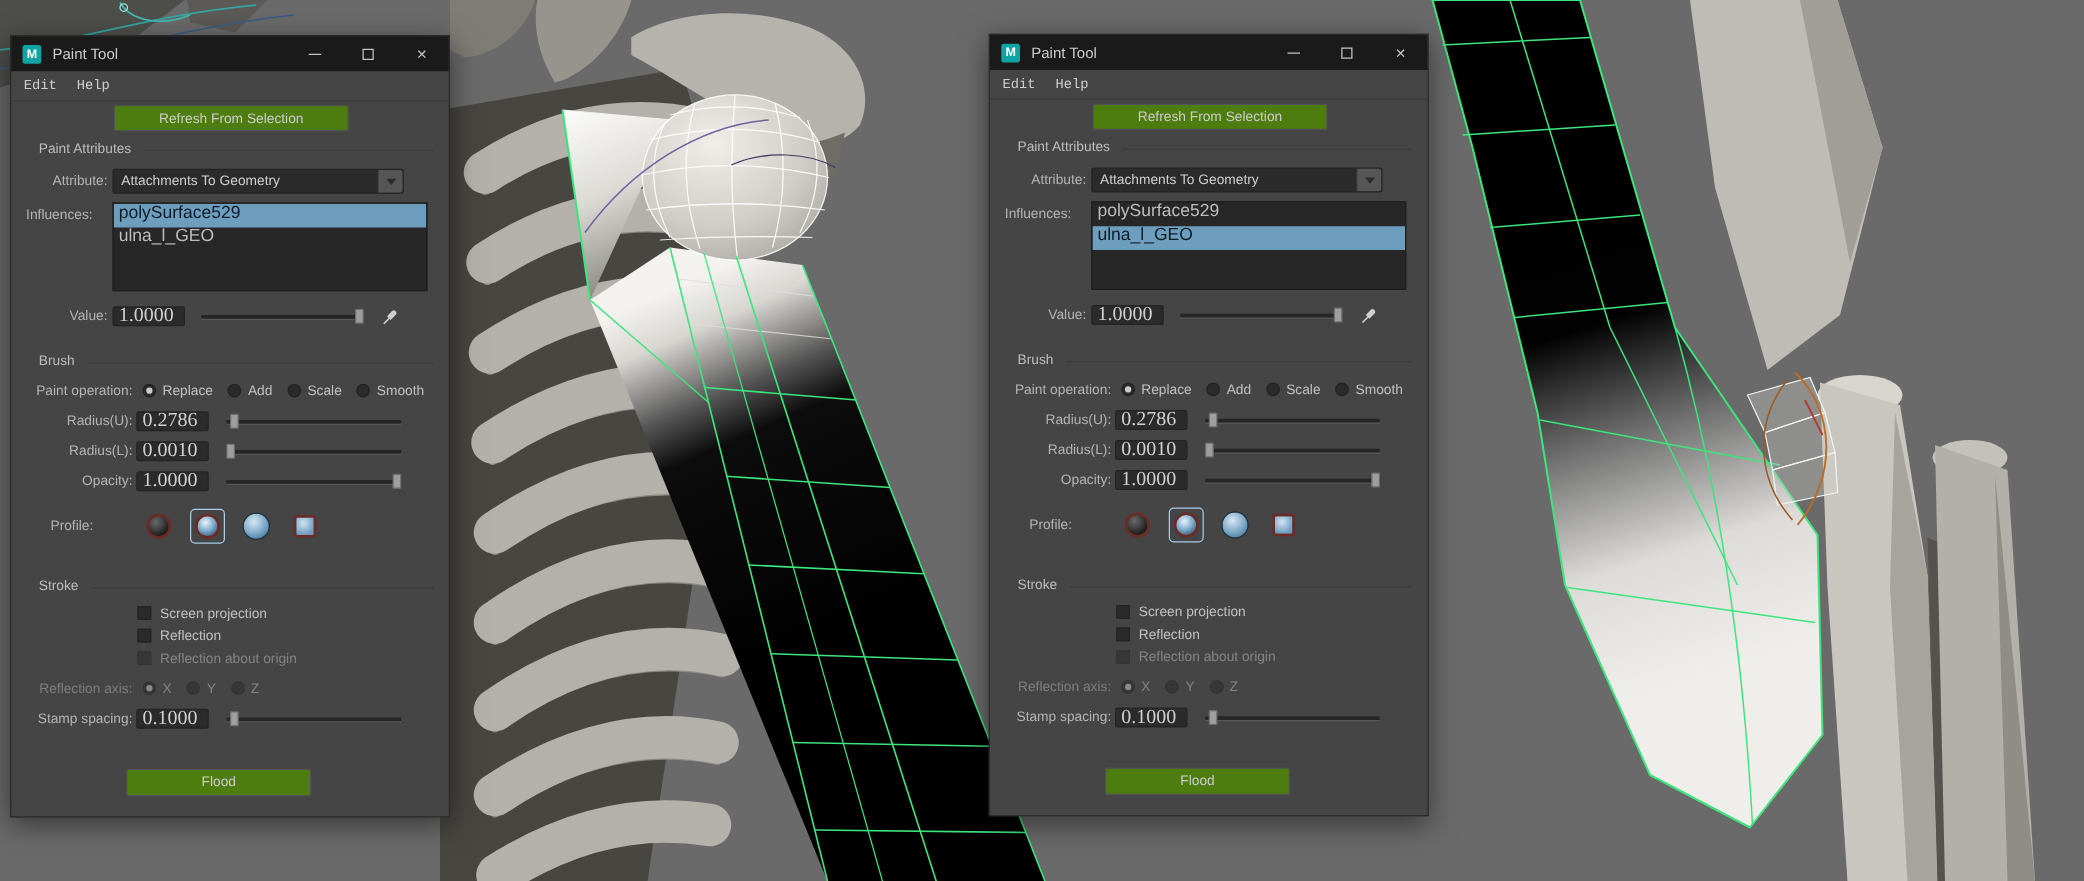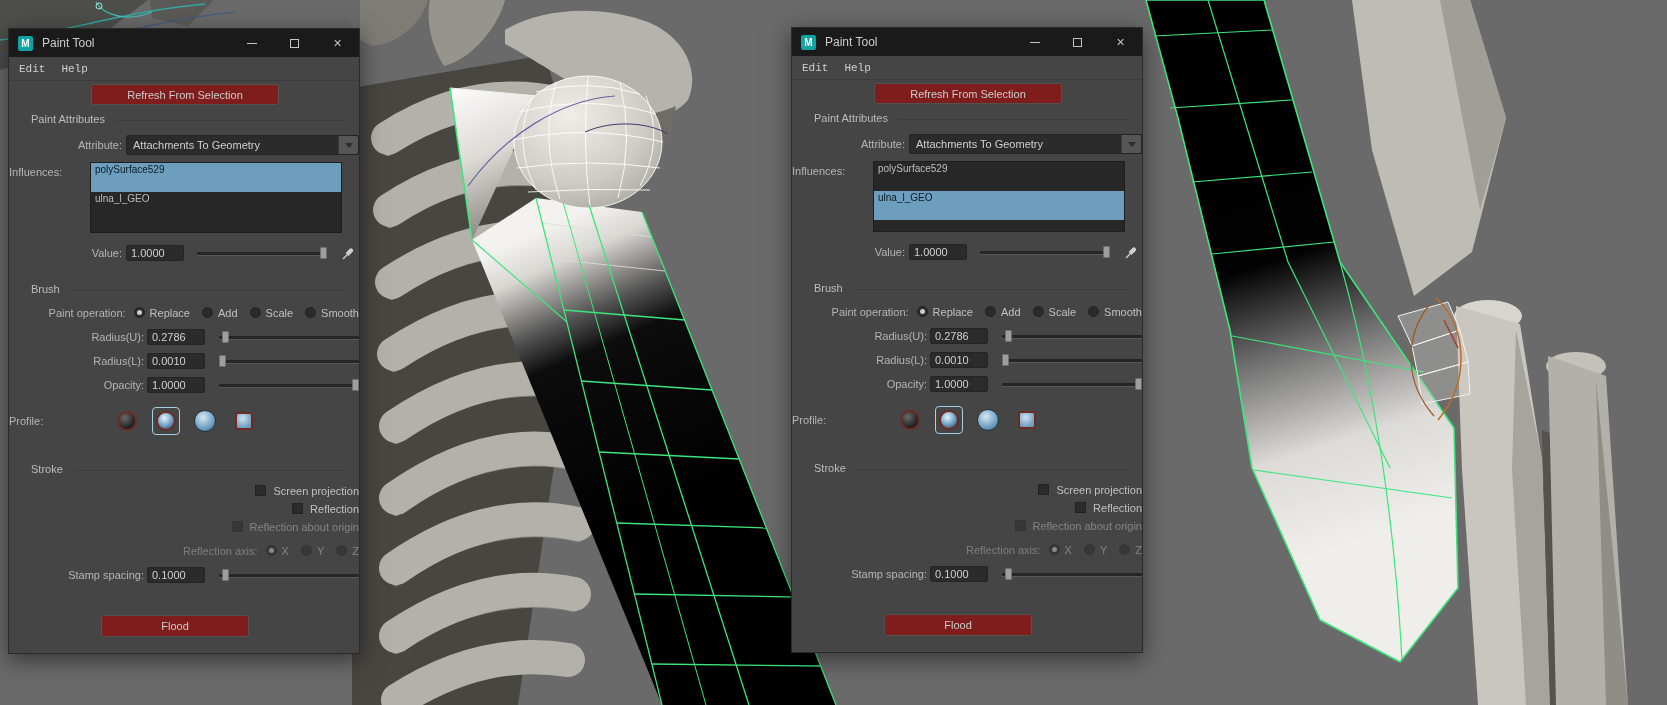--- a/index.html
+++ b/index.html
@@ -23,48 +23,48 @@
           color:#c4c4c4; cursor:default; }
   .ming { width:10px; height:1px; background:#c4c4c4; display:inline-block; }
   .maxg { width:9px; height:9px; border:1px solid #c4c4c4; display:inline-block; }
   .xg { font-size:14px; line-height:14px; }
 
   .menubar { position:absolute; top:28px; left:0; right:0; height:24px; display:flex;
              align-items:center; padding-left:10px; gap:16px; color:#cfcfcf;
              font-size:11px; border-bottom:1px solid #3b3b3b; }
   .mi { cursor:default;font-family:Liberation Mono, monospace; }
 
-  .btn { position:absolute; background:#7f1d1d; border:1px solid #525252; border-radius:2px;
+  .btn { position:absolute; background:#4d7c0f; border:1px solid #525252; border-radius:2px;
          color:#cccccc; font-size:11px; font-family:inherit; }
   .refresh { left:82px; top:55px; width:188px; height:21px; }
   .flood   { left:92px; top:586px; width:148px; height:22px; }
 
   .section { position:absolute; left:22px; right:12px; display:flex; align-items:center;
              gap:10px; color:#bcbcbc; height:12px; }
   .section .ln { flex:1; height:1px; background:#3c3c3c; margin-top:2px; }
 
-  .row { position:absolute; left:0; right:0; height:16px; display:flex; align-items:center;justify-content:flex-end; }
+  .row { position:absolute; left:0; right:0; height:16px; display:flex; align-items:center; }
   .lab { text-align:right; color:#b4b4b4; flex:none; }
   .lab77 { width:77px; } .lab97 { width:97px; }
-  .albl { position:absolute; left:0; text-align:left; color:#b4b4b4; }
+  .albl { position:absolute; left:0; text-align:center; color:#b4b4b4; }
 
   .tin { background:#2b2b2b; border:1px solid #242424; border-radius:2px; color:#d0d0d0;
-         height:16px; width:58px; font-size:11px; font-family:Liberation Sans, sans-serif; padding:0 4px; flex:none; }
+         height:16px; width:58px; font-size:16px; font-family:Liberation Serif, serif; padding:0 4px; flex:none; }
 
   .dd { position:relative; background:#2b2b2b; border:1px solid #242424; border-radius:2px;
         height:20px; display:flex; align-items:center; padding:0 24px 0 6px; color:#cfcfcf; flex:none; }
   .dd .arr { position:absolute; right:0; top:0; bottom:0; width:20px; background:#565656;
              border-left:1px solid #3a3a3a; display:flex; align-items:center; justify-content:center;
              border-radius:0 2px 2px 0; }
   .tri { width:0; height:0; border-left:4px solid transparent; border-right:4px solid transparent;
          border-top:5px solid #2c2c2c; }
 
   .lb { position:absolute; left:81px; top:133px; width:252px; height:71px; background:#272727;
         border:1px solid #1e1e1e; overflow:hidden; }
-  .lb .it { height:29px; line-height:13px; padding-left:4px; font-size:10px; color:#bdbdbd; }
+  .lb .it { height:19px; line-height:13px; padding-left:4px; font-size:14px; color:#bdbdbd; }
   .lb .it.sel { background:#6d9ebd; color:#0d1b26; }
 
   .sld { position:relative; height:14px; flex:none; }
   .trk { position:absolute; left:0; right:0; top:6px; height:3px; background:#262626;
          border-radius:1px; box-shadow:0 1px 0 #585858; }
   .hnd { position:absolute; top:1px; width:7px; height:12px; background:#9e9e9e;
          border:1px solid #6f6f6f; border-radius:1px; }
 
   .drp { width:22px; height:18px; background:transparent; border:none; display:flex;
          align-items:center; justify-content:center; flex:none; }

